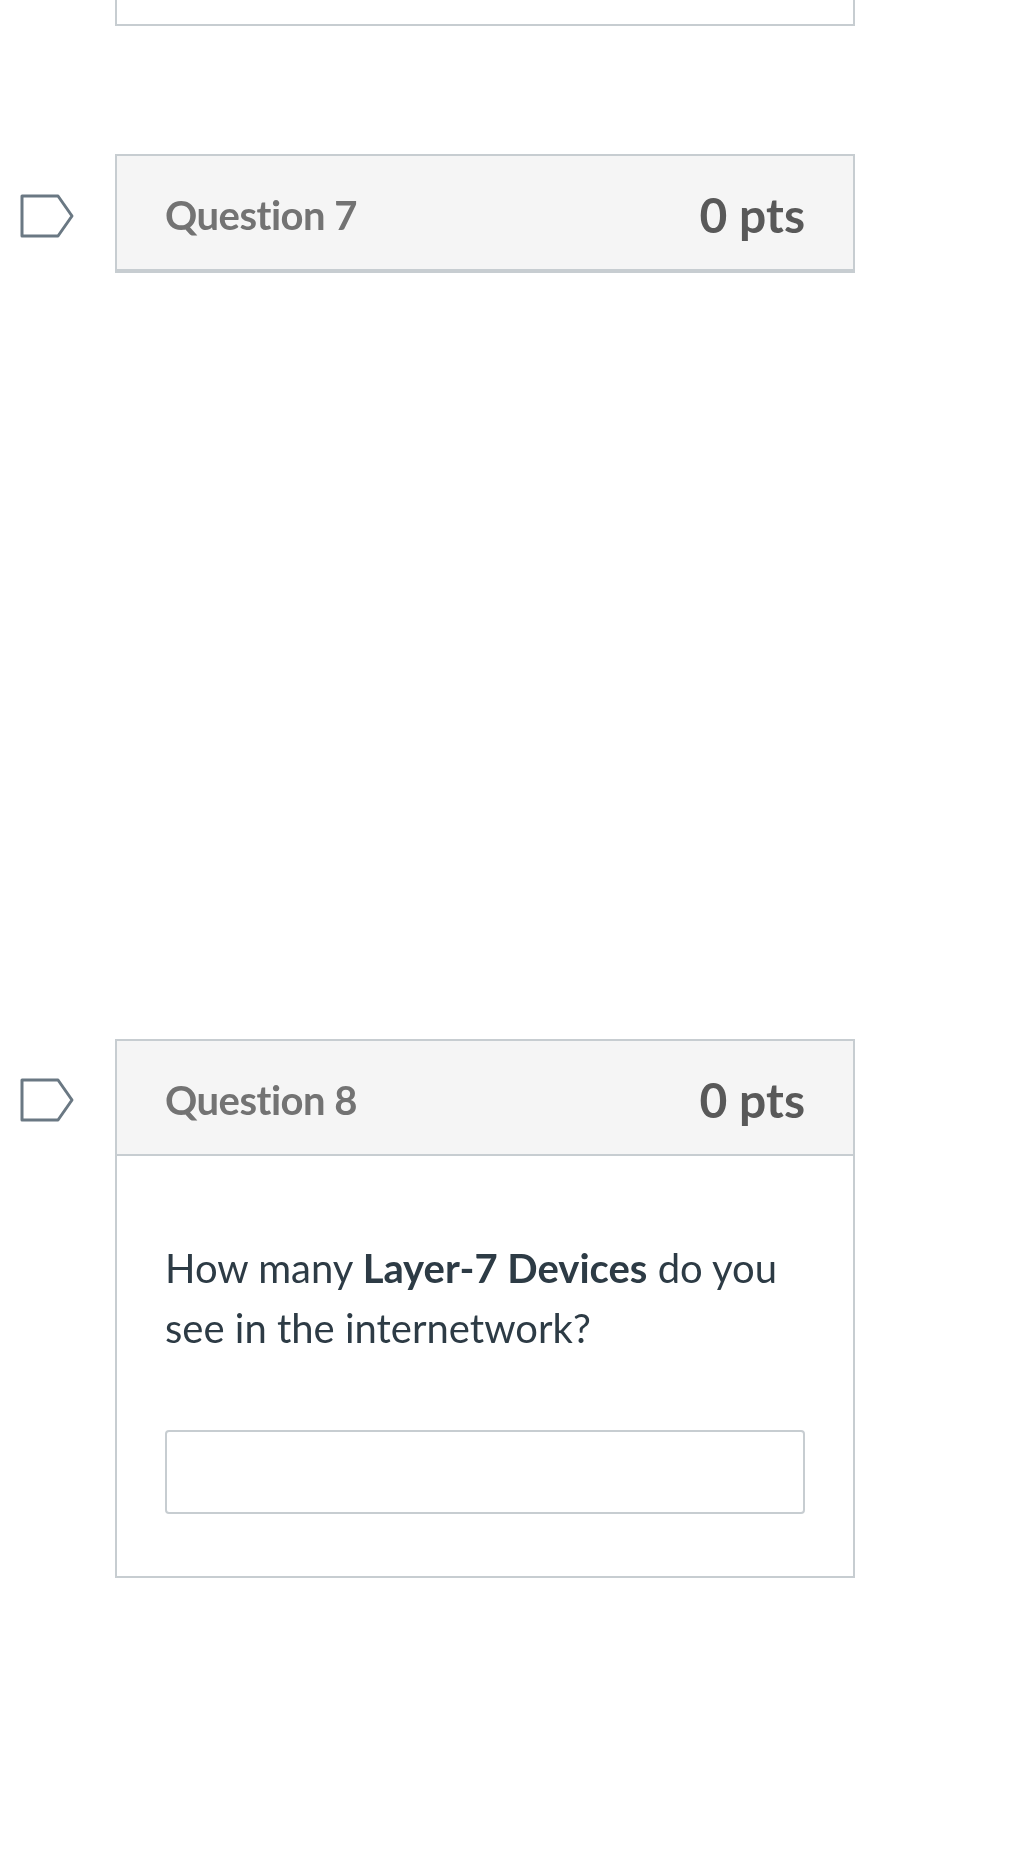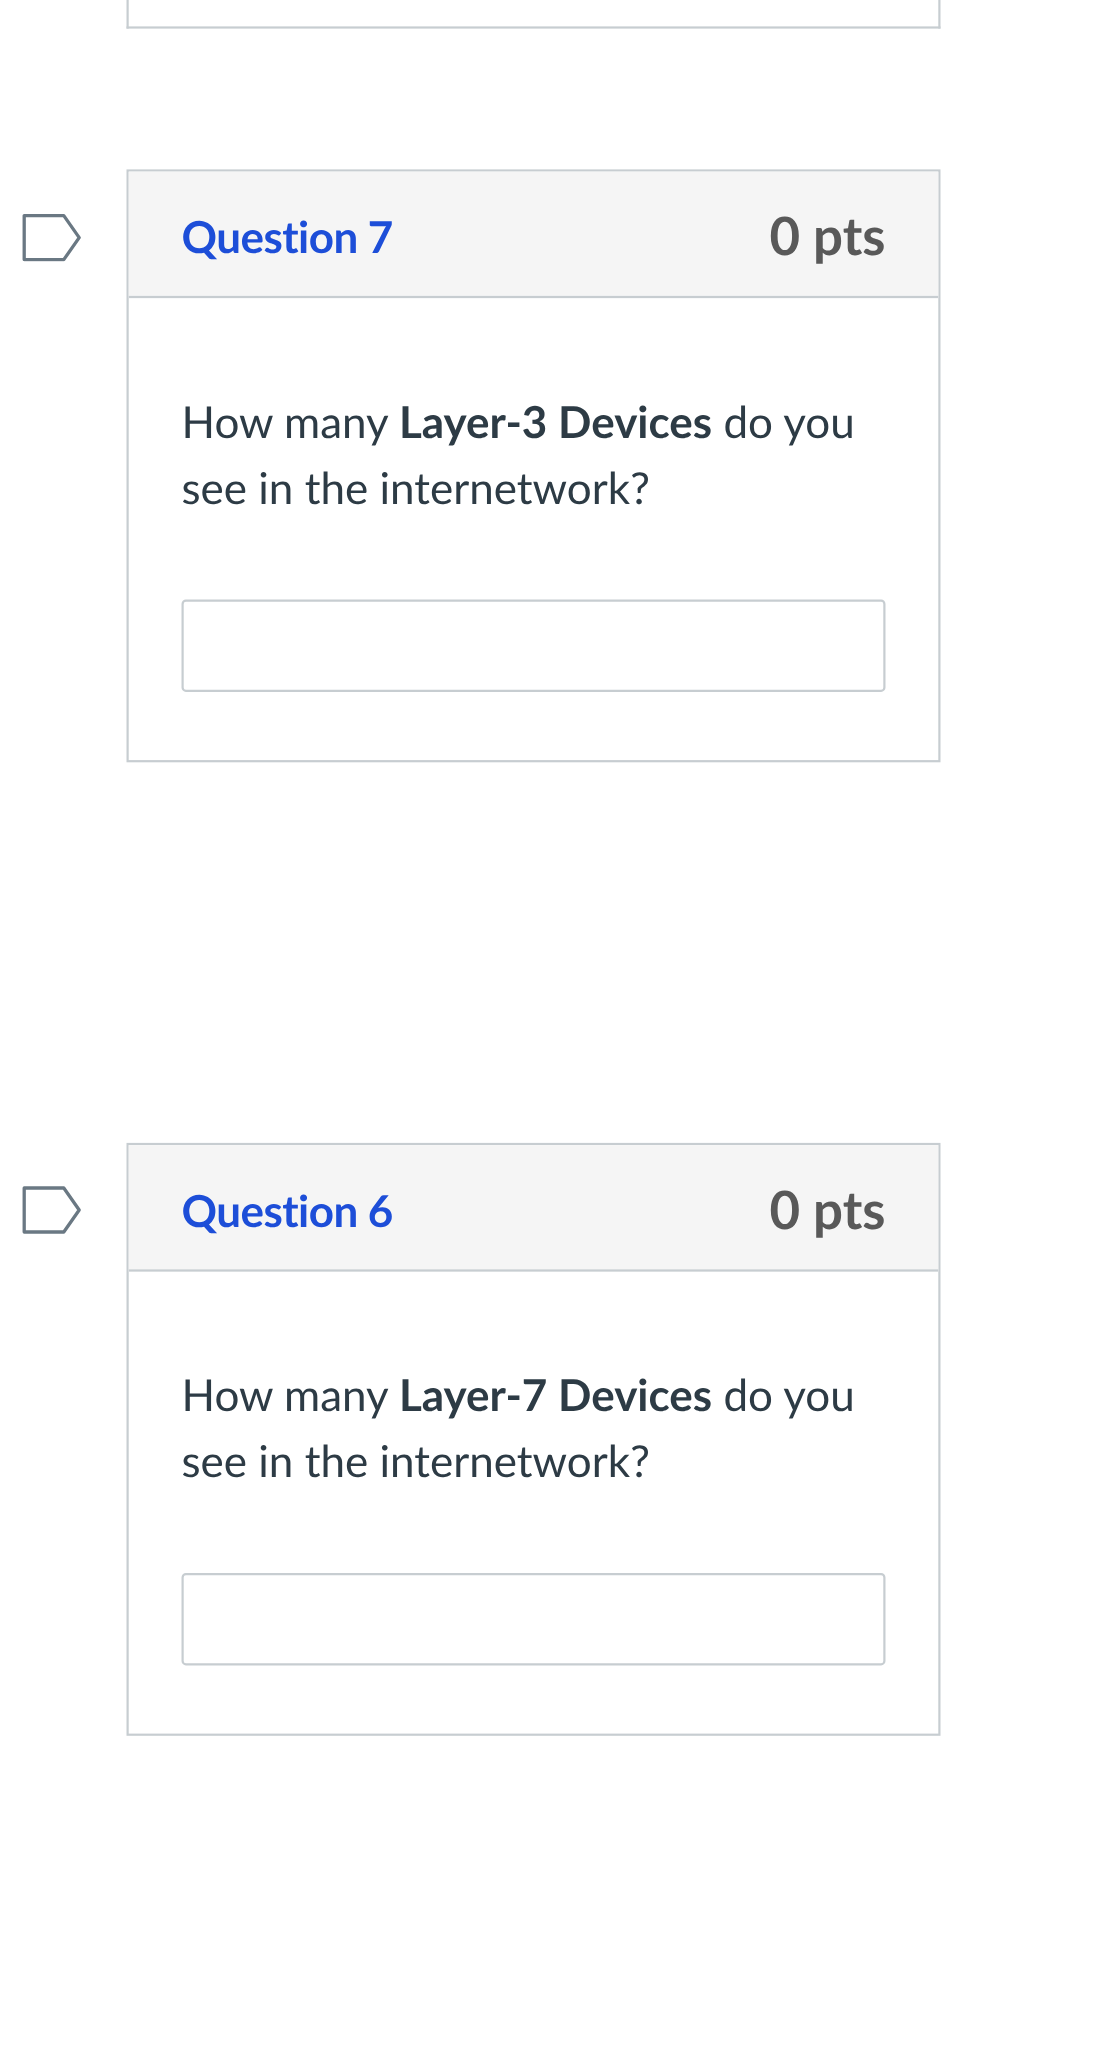--- a/index.html
+++ b/index.html
@@ -42,21 +42,21 @@
     border-bottom: 2px solid #c7cdd1;
     padding: 30px 48px 26px 48px;
     display: flex;
     justify-content: space-between;
     align-items: center;
   }
 
   .question-title {
     font-size: 40px;
     font-weight: 700;
-    color: #1d4ed8;
+    color: #737373;
     letter-spacing: -0.5px;
   }
 
   .question-points {
     font-size: 48px;
     font-weight: 700;
     color: #595959;
   }
 
   .question-body {
@@ -110,37 +110,31 @@
   <svg viewBox="0 0 54 44">
     <path d="M2 2 H38 L52 22 L38 42 H2 Z" fill="none" stroke="#6a7883" stroke-width="3" stroke-linejoin="round"></path>
   </svg>
 </div>
 
 <div class="question-block q7">
   <div class="question-header">
     <span class="question-title">Question 7</span>
     <span class="question-points">0 pts</span>
   </div>
-  <div class="question-body">
-    <p class="question-text">
-      <span>How many </span><span class="bold">Layer-3 Devices</span><span> do you see in the internetwork?</span>
-    </p>
-    <input type="text" class="answer-input" value="" style="">
-  </div>
 </div>
 
 <div class="tag-icon tag8">
   <svg viewBox="0 0 54 44">
     <path d="M2 2 H38 L52 22 L38 42 H2 Z" fill="none" stroke="#6a7883" stroke-width="3" stroke-linejoin="round"></path>
   </svg>
 </div>
 
 <div class="question-block q8">
   <div class="question-header">
-    <span class="question-title">Question 6</span>
+    <span class="question-title">Question 8</span>
     <span class="question-points">0 pts</span>
   </div>
   <div class="question-body">
     <p class="question-text">
       <span>How many </span><span class="bold">Layer-7 Devices</span><span> do you see in the internetwork?</span>
     </p>
     <input type="text" class="answer-input" value="" style="">
   </div>
 </div>
 

